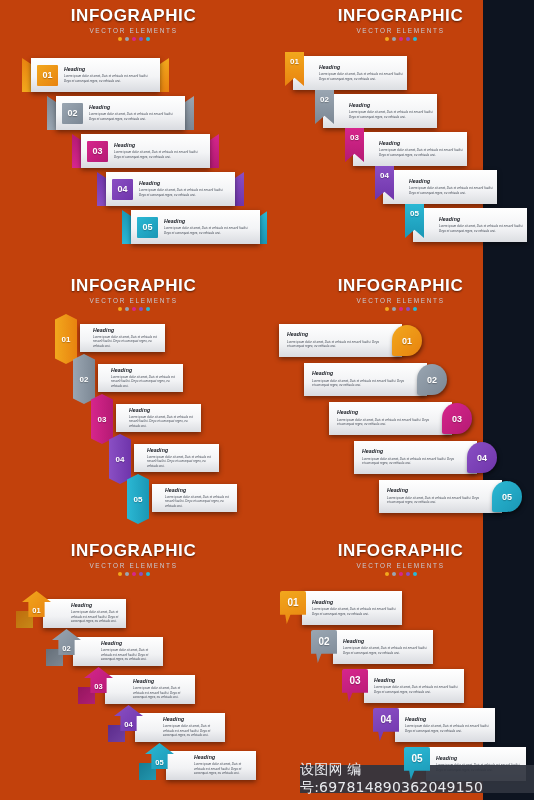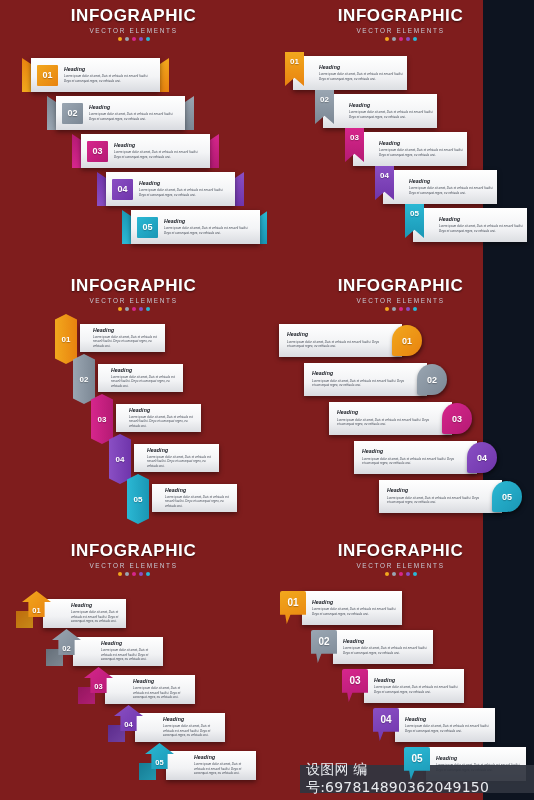--- a/index.html
+++ b/index.html
@@ -2,21 +2,21 @@
 <html><head>
 <meta charset="utf-8">
 <style>
   * { box-sizing: border-box; margin: 0; padding: 0; }
   html, body {
     width: 534px; height: 800px;
     background: #0d1420;
     font-family: "Liberation Sans", sans-serif;
     overflow: hidden;
   }
-  .sheet { position: relative; width: 483px; height: 800px; background: #7f1d1d; }
+  .sheet { position: relative; width: 483px; height: 800px; background: #c2410c; }
 
   .panel { position: absolute; width: 267px; height: 265px; overflow: hidden; }
   .panel.r0 { top: 0; height: 270px; }
   .panel.r1 { top: 270px; }
   .panel.r2 { top: 535px; }
   .panel.c0 { left: 0; }
   .panel.c1 { left: 267px; }
 
   
   .phead { text-align: center; padding-top: 7px; }
@@ -160,21 +160,20 @@
   }
   .sb .bub .num { font-size: 10px; }
 
   
   .wm {
     position: absolute; left: 300px; top: 765px; width: 234px; height: 28px;
     background: rgba(48,53,63,.93);
     display: flex; align-items: center; justify-content: center;
     color: #e8eaee; font-size: 14px; letter-spacing: .2px;
     font-family: "DejaVu Sans", sans-serif;
-    padding-left: 6px;
   }
 </style>
 </head>
 <body style="background: rgb(13, 20, 32);">
 
 <div class="sheet">
 
   <div class="panel r0 c0">
     <div class="phead">
       <div class="ptitle">INFOGRAPHIC</div>

